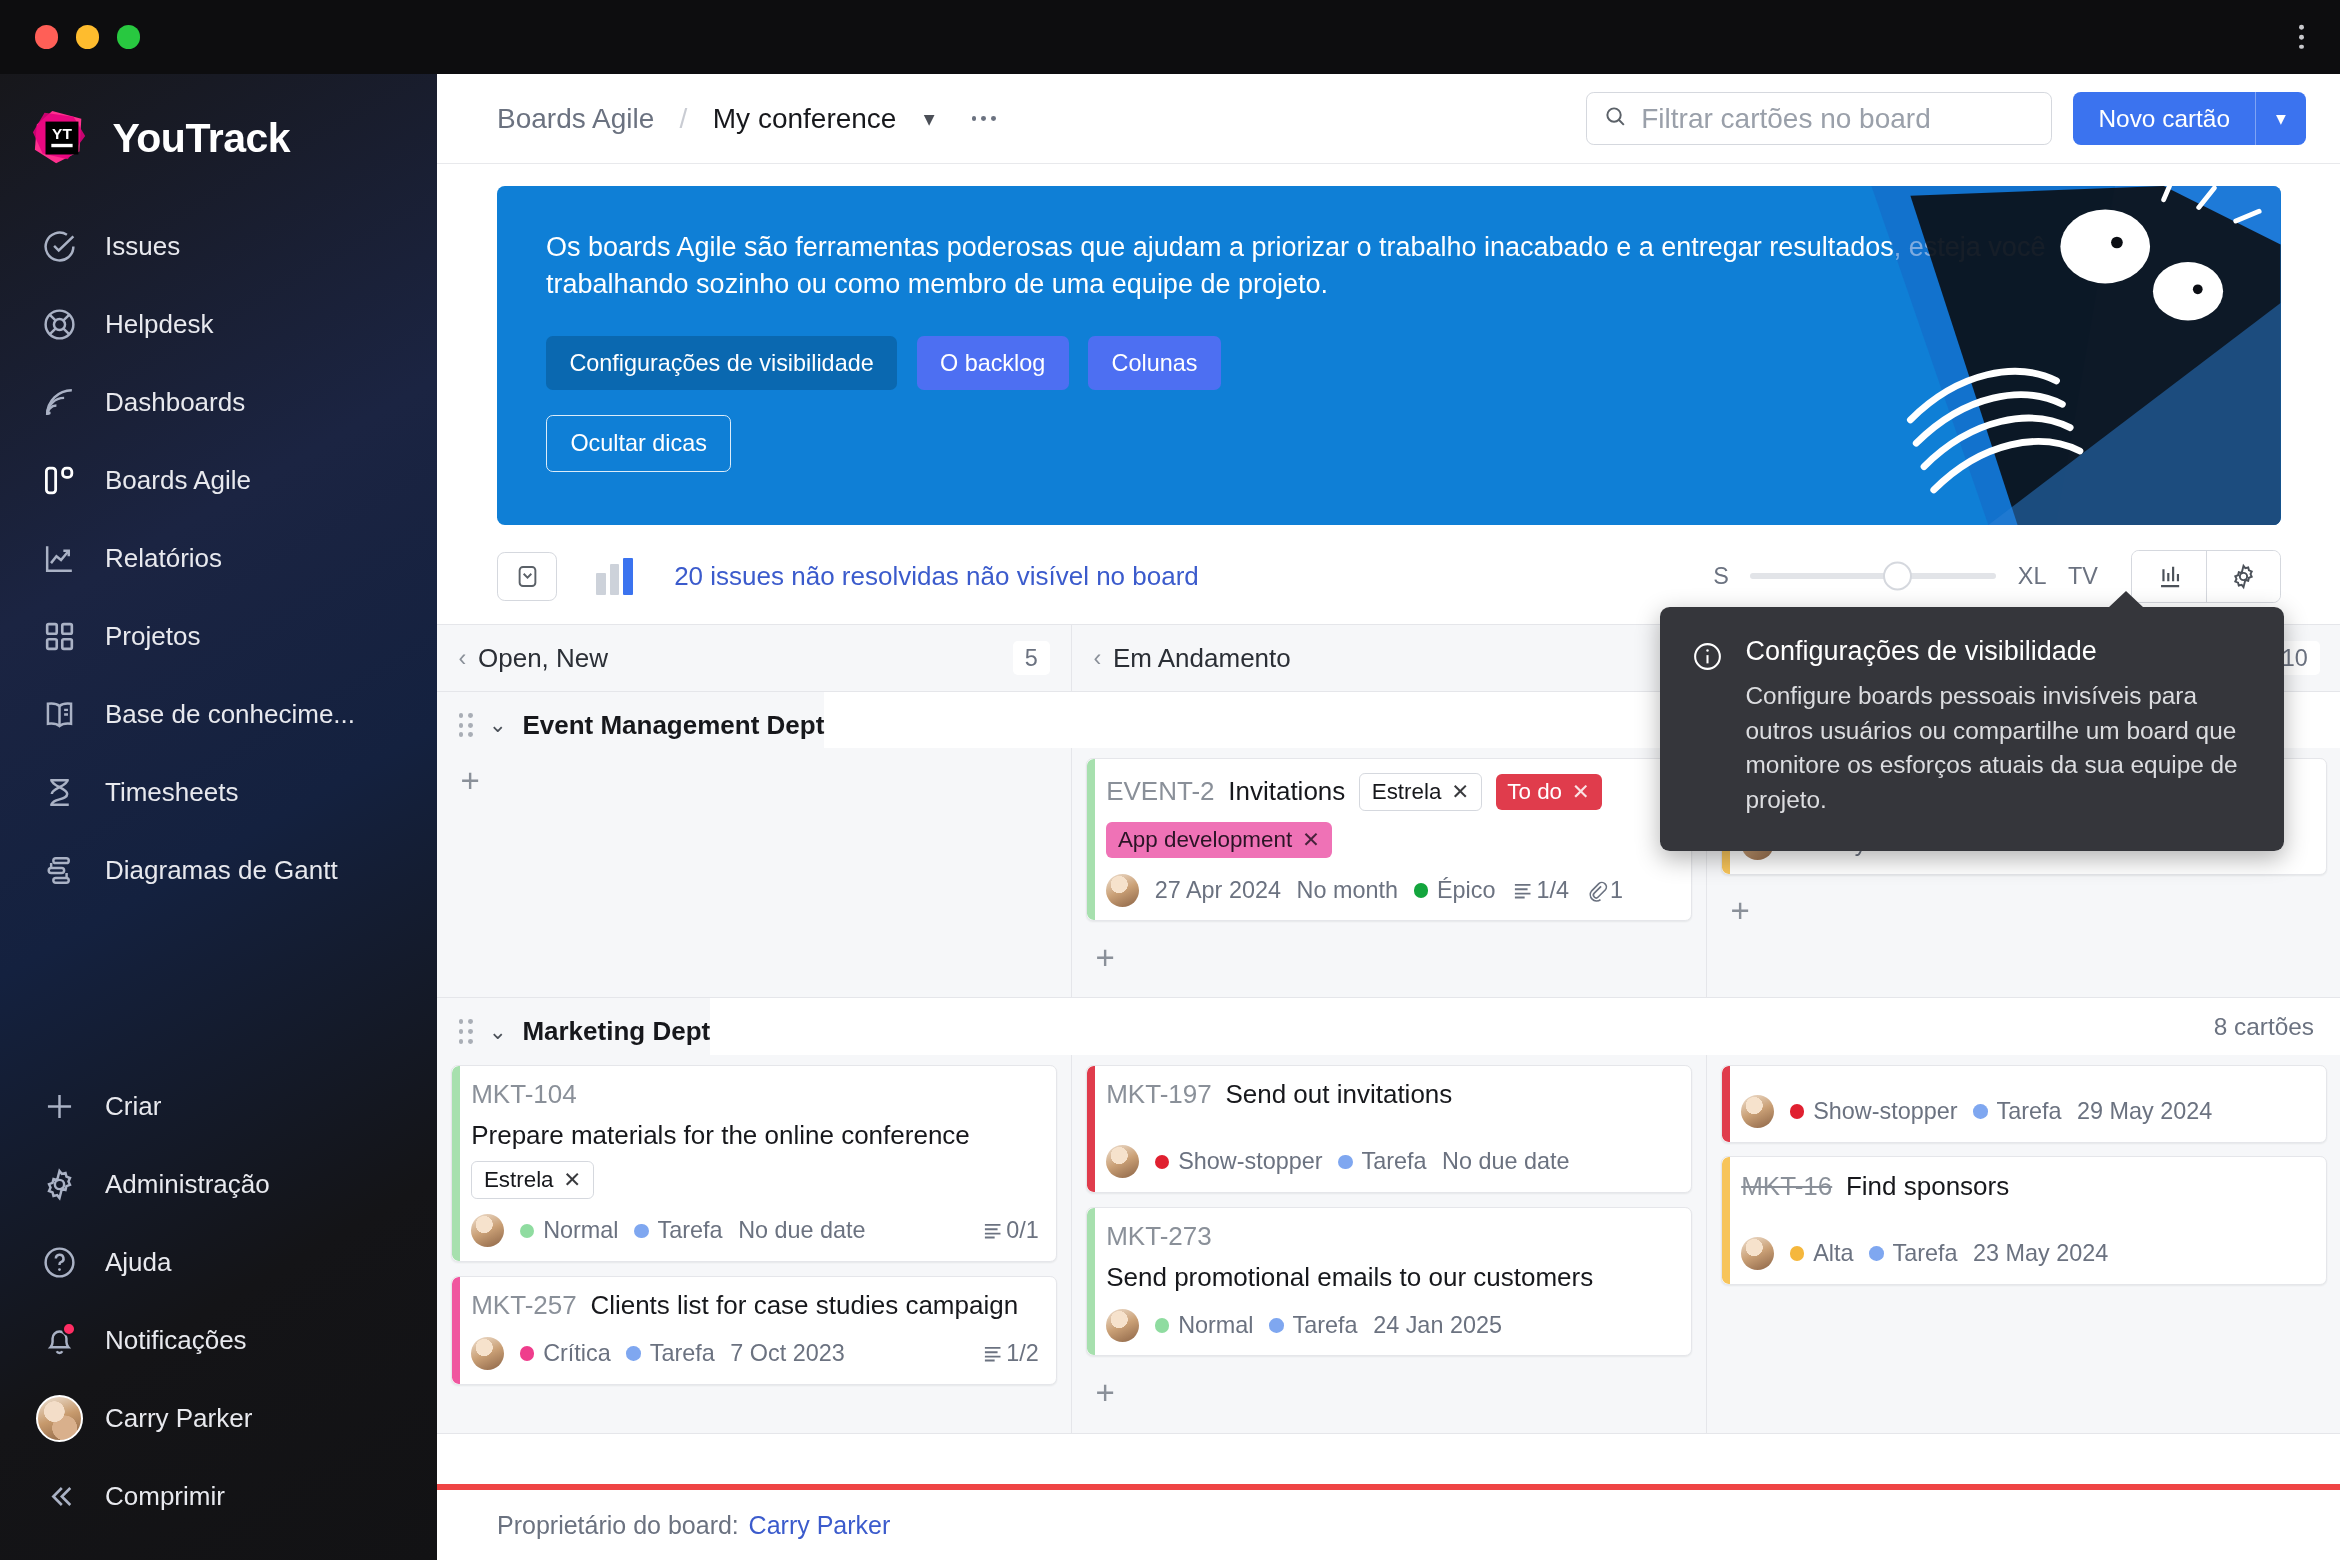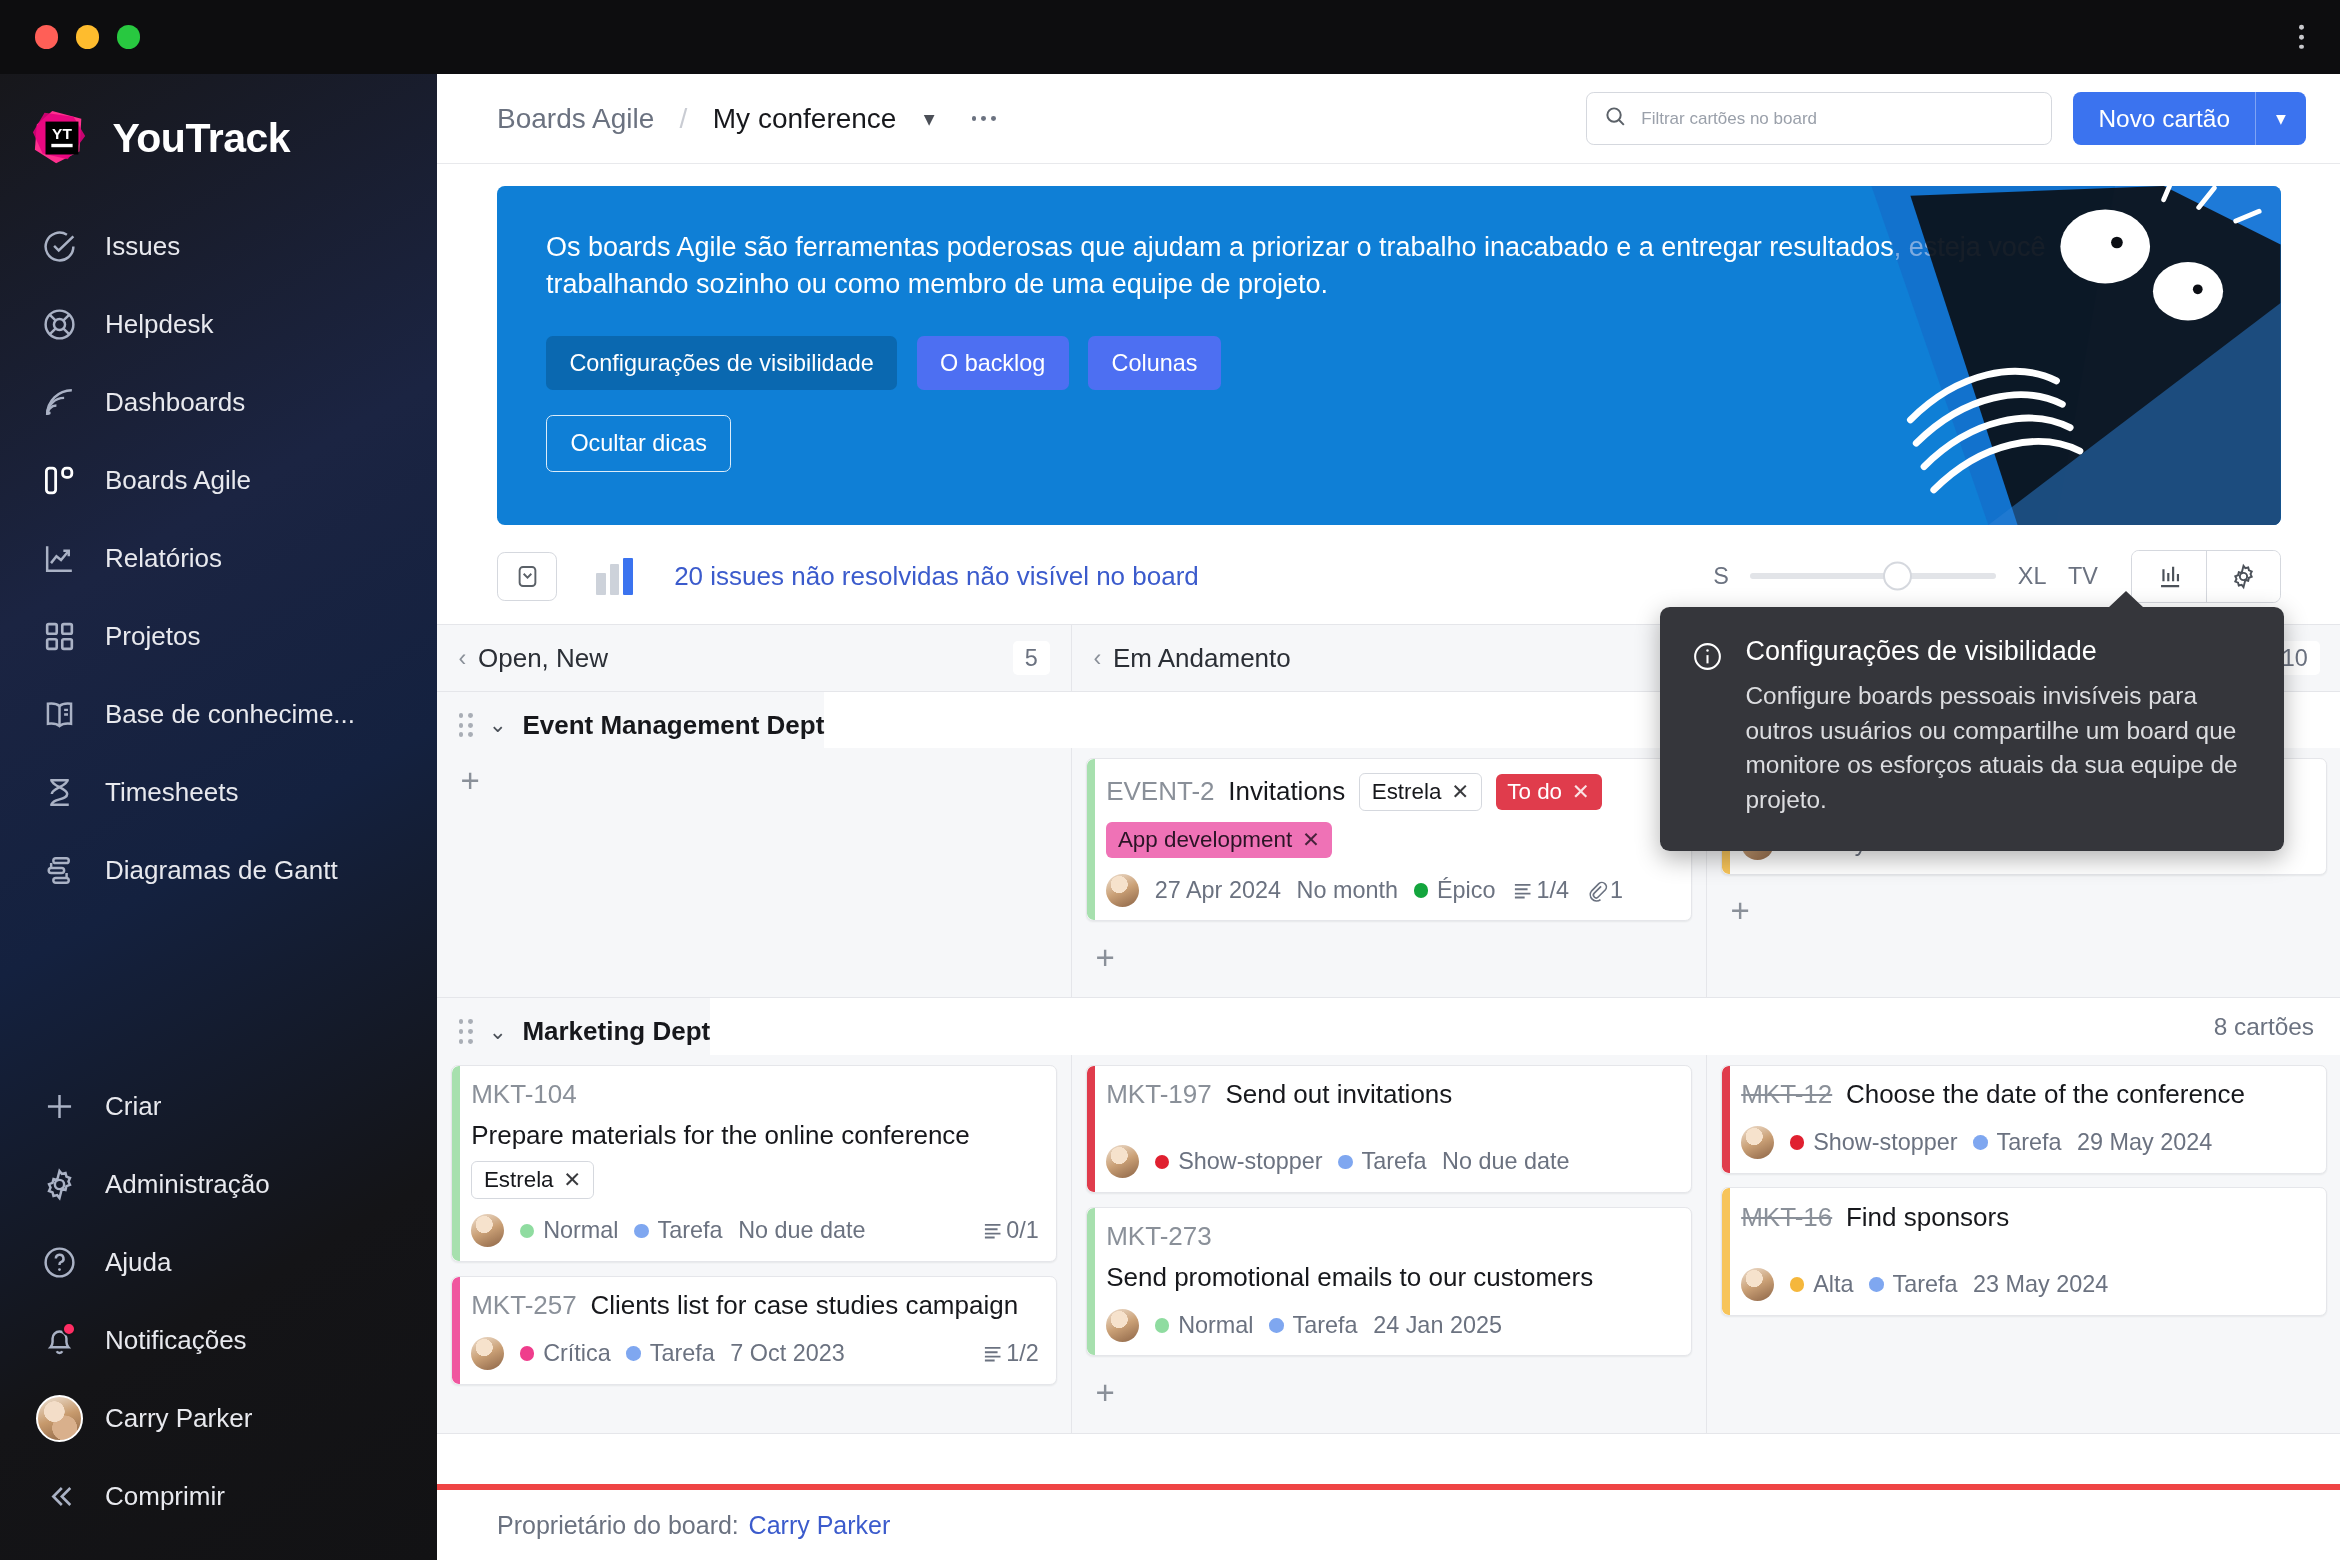--- a/index.html
+++ b/index.html
@@ -68,21 +68,21 @@
   .crumb-cur { font-size: 28px; color:#17181c; cursor:pointer; }
   .chev-d { margin-left: 11.7px; color:#4b4f57; font-size: 21.5px; }
   .dots-h { display:flex; gap:4.9px; margin-left: 21.5px; align-items:center; cursor:pointer; }
   .dots-h i { width:4.9px;height:4.9px;border-radius:50%;background:#6b7280;display:block; }
   .top-right { margin-left:auto; display:flex; align-items:center; gap: 21.5px; }
   .search-box {
     width: 466px; height: 53px; border:1px solid #d5d8de; border-radius: 7.8px;
     display:flex; align-items:center; gap: 13.7px; padding: 0 15.6px; background:#fff;
   }
   .search-box input {
-    border:none; outline:none; font-size: 17px; color:#17181c; width:100%;
+    border:none; outline:none; font-size: 28px; color:#17181c; width:100%;
     font-family:"Liberation Sans", sans-serif; background:transparent;
   }
   .search-box input::placeholder { color:#9aa0aa; }
   .btn-primary {
     height: 53px; background:#3b73ef; color:#fff; border:none; border-radius: 7.8px 0 0 7.8px;
     font-size: 24.4px; padding: 0 25px; cursor:pointer; font-family:"Liberation Sans", sans-serif;
   }
   .btn-primary-split {
     height:53px; width: 51px; background:#3b73ef; color:#fff; border:none;
     border-left:1px solid rgba(255,255,255,.35); border-radius: 0 7.8px 7.8px 0;
@@ -732,24 +732,20 @@
                     </span>
                     <span class="meta-txt">24 Jan 2025</span>
                   </div>
                 </div>
                 <span class="add-plus">+</span>
               </div>
 
               <div class="lane-col" style="border-right:none">
                 <div class="card">
                   <span class="stripe" style="background:#e03c4c"></span>
-                  <div class="card-title-row">
-                    <span class="card-id done">MKT-12</span>
-                    <span class="card-title">Choose the date of the conference</span>
-                  </div>
                   <div class="card-meta">
                     <span class="meta-av"></span>
                     <span class="meta-pill">
                       <span class="meta-dot" style="background:#e02030"></span>
                       <span>Show-stopper</span>
                     </span>
                     <span class="meta-pill">
                       <span class="meta-dot" style="background:#7fa7f0"></span>
                       <span>Tarefa</span>
                     </span>

